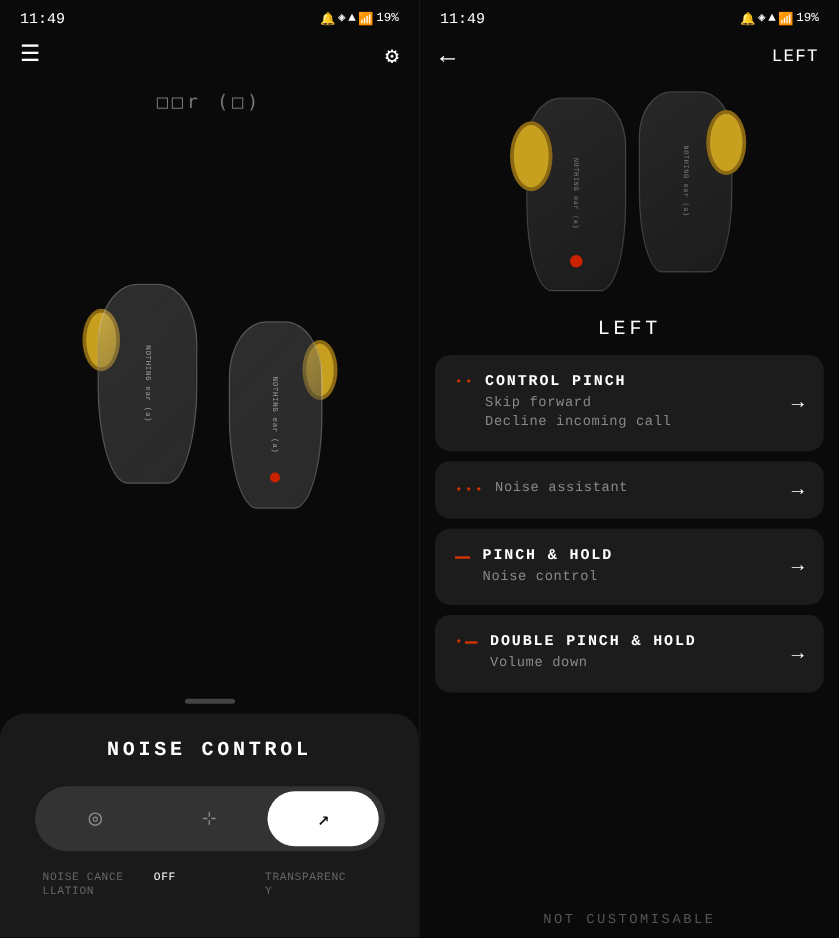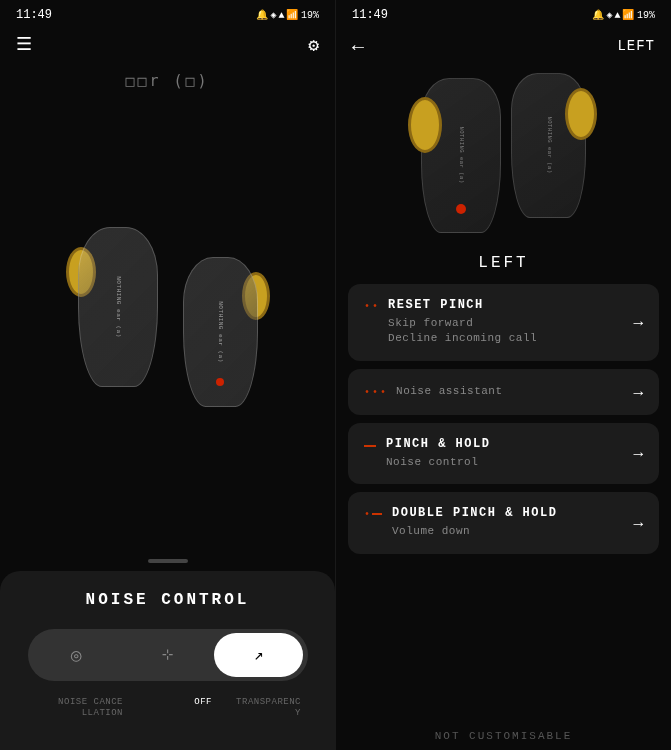--- a/index.html
+++ b/index.html
@@ -209,21 +209,21 @@
     }
 
     .noise-labels {
       display: flex;
       justify-content: space-around;
       padding: 0 10px;
     }
 
     .noise-label {
       flex: 1;
-      text-align: right;
+      text-align: left;
       color: #666;
       font-size: 9px;
       letter-spacing: 0.5px;
       line-height: 1.3;
     }
 
     .noise-label.active-label {
       color: #fff;
     }
 
@@ -535,21 +535,21 @@
 
   <div class="controls-list">
 
     <div class="control-item">
       <div class="control-left">
         <div class="icon-dots">
           <span style="color:#cc3300; font-size:10px;">•</span>
           <span style="color:#cc3300; font-size:10px;">•</span>
         </div>
         <div class="control-info">
-          <div class="control-name">RESET PINCH</div>
+          <div class="control-name">CONTROL PINCH</div>
           <div class="control-action">Skip forward<br>Decline incoming call</div>
         </div>
       </div>
       <div class="arrow-right">→</div>
     </div>
 
     <div class="control-item">
       <div class="control-left">
         <div class="icon-dots">
           <span style="color:#cc3300; font-size:10px;">•</span>

